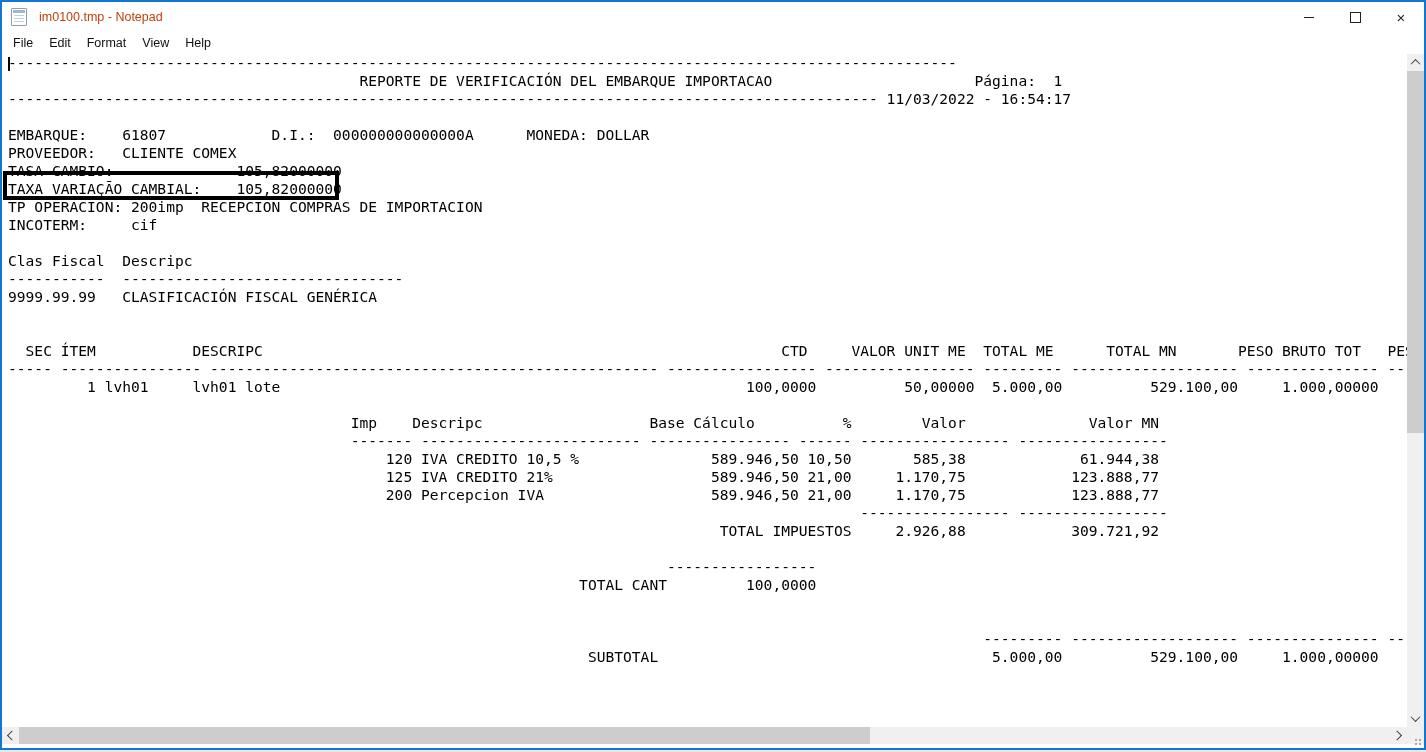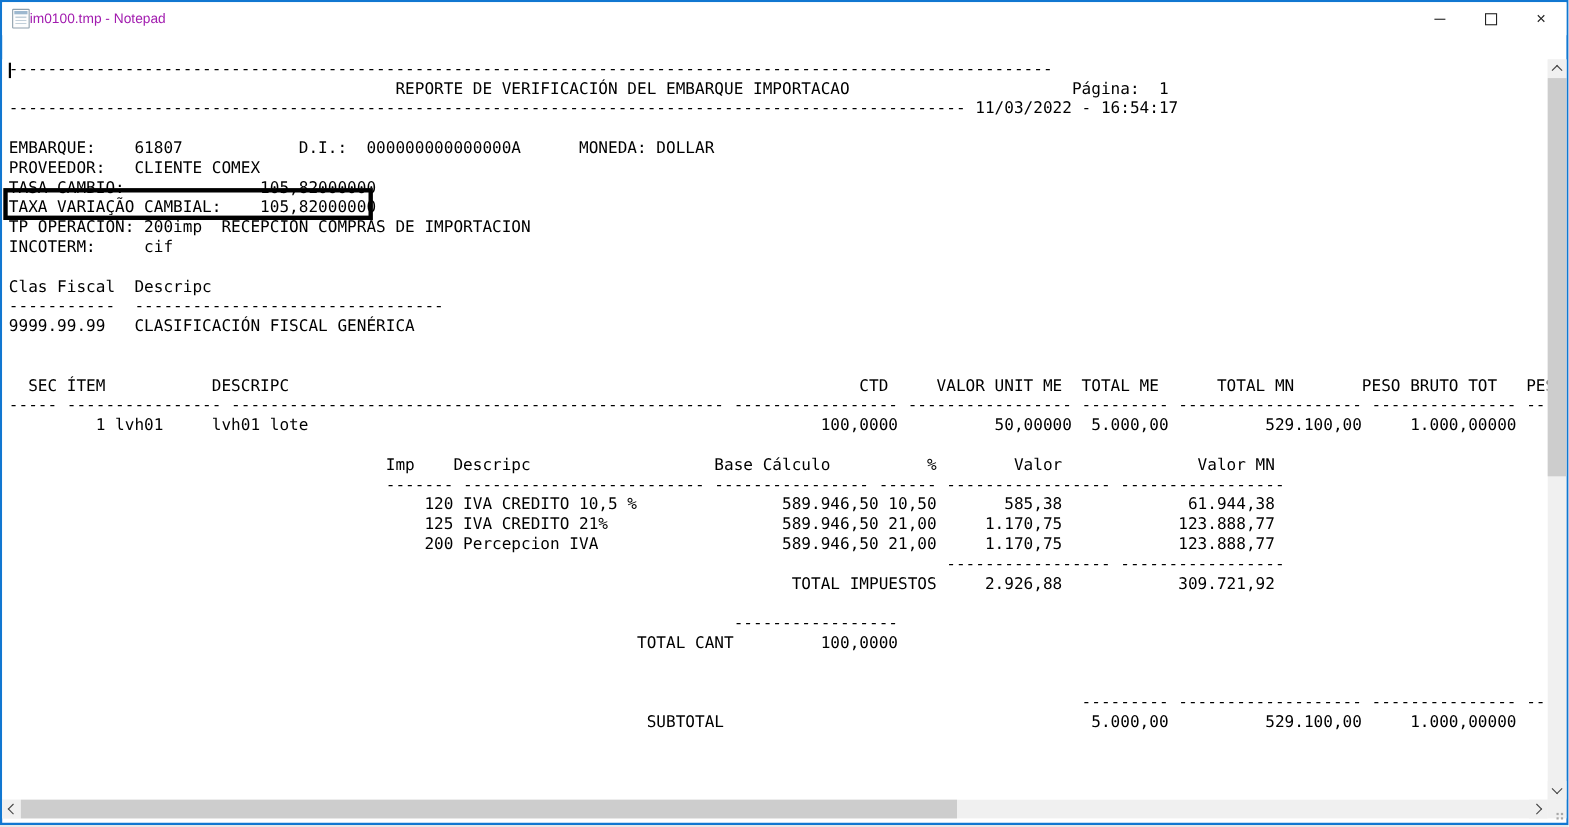--- a/index.html
+++ b/index.html
@@ -7,21 +7,21 @@
     position:relative;width:1426px;height:750px;background:#fff;
     box-shadow:inset 0 0 0 2px #1177d1;
     font-family:"Liberation Sans",sans-serif;overflow:hidden;
   }
   
   .titlebar{position:absolute;top:2px;left:2px;right:2px;height:30px;background:#fff;display:flex;align-items:center;}
   .app-icon{position:relative;width:14px;height:16px;margin-left:9px;background:#fdfdfd;border:1px solid #8fa0ad;border-radius:1px;}
   .app-icon::before{content:"";position:absolute;left:1px;right:1px;top:1px;height:3px;background:#9db8cf;}
   .app-icon::after{content:"";position:absolute;left:2px;right:2px;top:6px;height:8px;
     background:repeating-linear-gradient(180deg,#c2cfd9 0 1px,transparent 1px 3px);}
-  .title-text{margin-left:0;font-size:12.5px;color:#a21caf;}
+  .title-text{margin-left:12px;font-size:12.5px;color:#c2410c;}
   .win-buttons{position:absolute;top:0;right:0;height:30px;display:flex;}
   .win-btn{width:46px;height:30px;display:flex;align-items:center;justify-content:center;}
   .min-bar{display:block;width:10px;height:1px;background:#222;}
   .max-box{display:block;width:9px;height:9px;border:1px solid #222;}
   .close-glyph{font-size:15px;color:#222;line-height:1;}
   
   .menubar{position:absolute;top:32px;left:2px;right:2px;height:22px;background:#fff;display:flex;align-items:center;padding-left:3px;}
   .menu-item{font-size:12.5px;color:#111;padding:3px 8px;}
   
   .textarea{position:absolute;top:54px;left:2px;width:1405px;height:673px;background:#fff;overflow:hidden;}
@@ -62,20 +62,27 @@
       </div>
       <div class="win-btn">
         <span class="max-box"></span>
       </div>
       <div class="win-btn">
         <span class="close-glyph">×</span>
       </div>
     </div>
   </div>
 
+  <div class="menubar">
+    <span class="menu-item">File</span>
+    <span class="menu-item">Edit</span>
+    <span class="menu-item">Format</span>
+    <span class="menu-item">View</span>
+    <span class="menu-item">Help</span>
+  </div>
 
   <div class="textarea">
     <pre class="doc" id="doc">------------------------------------------------------------------------------------------------------------
                                         REPORTE DE VERIFICACIÓN DEL EMBARQUE IMPORTACAO                       Página:  1
 --------------------------------------------------------------------------------------------------- 11/03/2022 - 16:54:17
 
 EMBARQUE:    61807            D.I.:  000000000000000A      MONEDA: DOLLAR
 PROVEEDOR:   CLIENTE COMEX
 TASA CAMBIO:              105,82000000
 TAXA VARIAÇÃO CAMBIAL:    105,82000000

